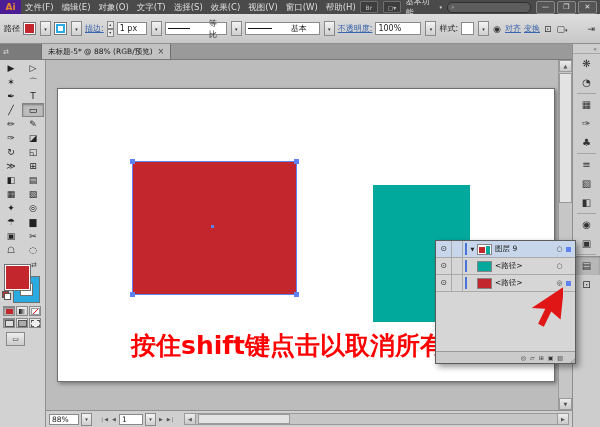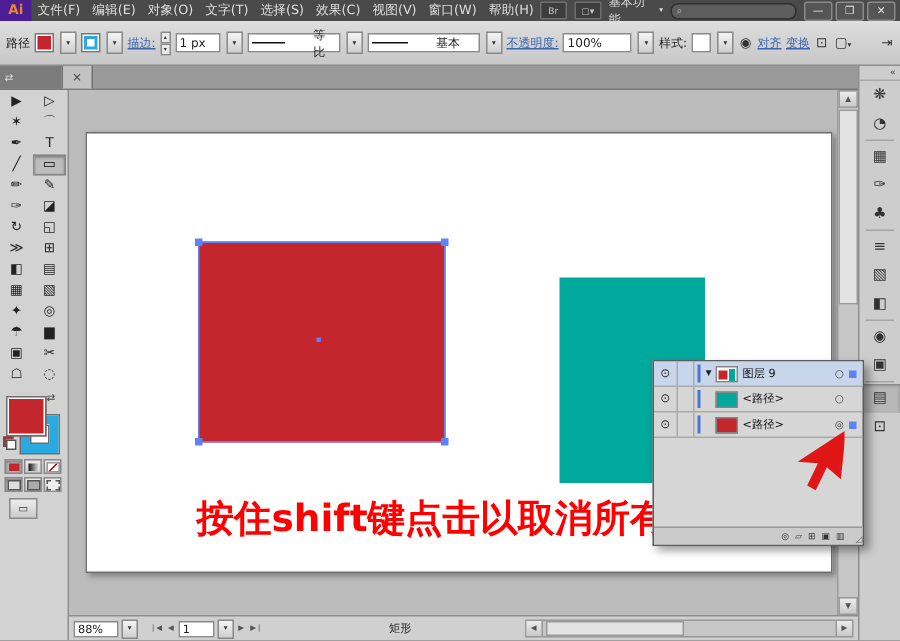--- a/index.html
+++ b/index.html
@@ -209,20 +209,21 @@
     <span class="cb-link">对齐</span>
     <span class="cb-link">变换</span>
     <span class="cb-icon">⊡</span>
     <span class="cb-icon"><span>▢</span><span style="font-size:5px">▾</span></span>
     <span class="cb-icon" style="margin-left:auto">⇥</span>
   </div>
 
   <div class="abs tabbar">
     <span class="tab-left">⇄</span>
     <span class="doc-tab">
+      <span>未标题-5* @ 88% (RGB/预览)</span>
       <span class="tab-close">×</span>
     </span>
   </div>
 
   <div class="abs toolbar">
     <div class="tools">
       <span class="tool">▶</span>
       <span class="tool">▷</span>
       <span class="tool">✶</span>
       <span class="tool">⌒</span>
@@ -382,21 +383,20 @@
 
   <div class="abs statusbar">
     <span class="sb-field" style="width:30px">88%</span>
     <span class="sb-caret">▾</span>
     <span class="sb-nav" style="margin-left:5px">❘◀</span>
     <span class="sb-nav">◀</span>
     <span class="sb-field" style="width:24px">1</span>
     <span class="sb-caret">▾</span>
     <span class="sb-nav">▶</span>
     <span class="sb-nav">▶❘</span>
-    <span class="sb-status">矩形</span>
     <span class="hscroll">
       <span class="hs-btn">◀</span>
       <span class="hs-track">
           <span class="hs-thumb"></span>
         </span>
       <span class="hs-btn r">▶</span>
     </span>
   </div>
 
 </div>

